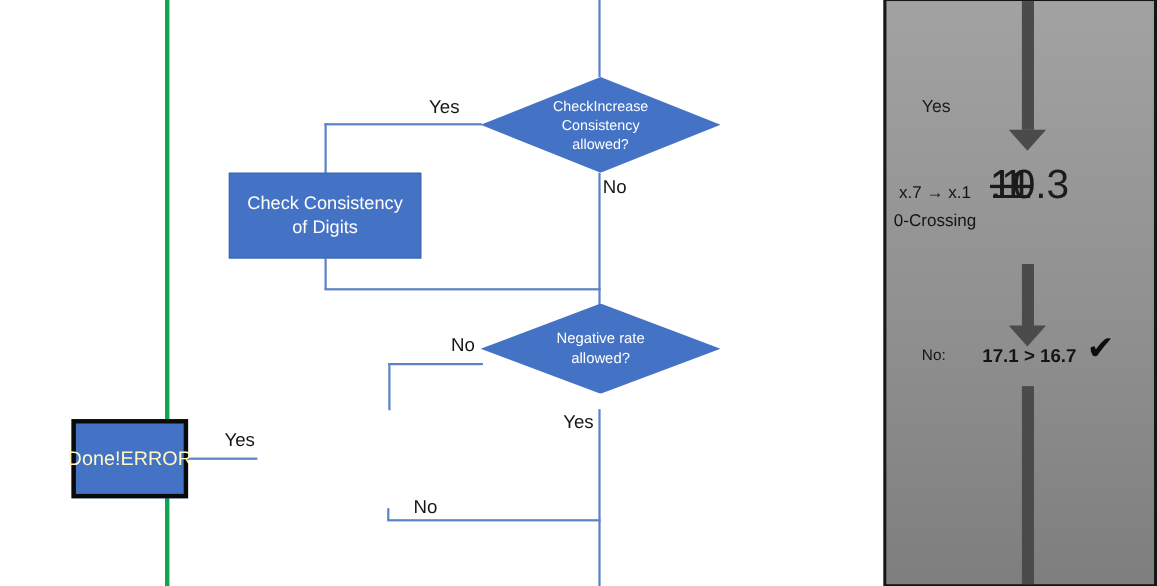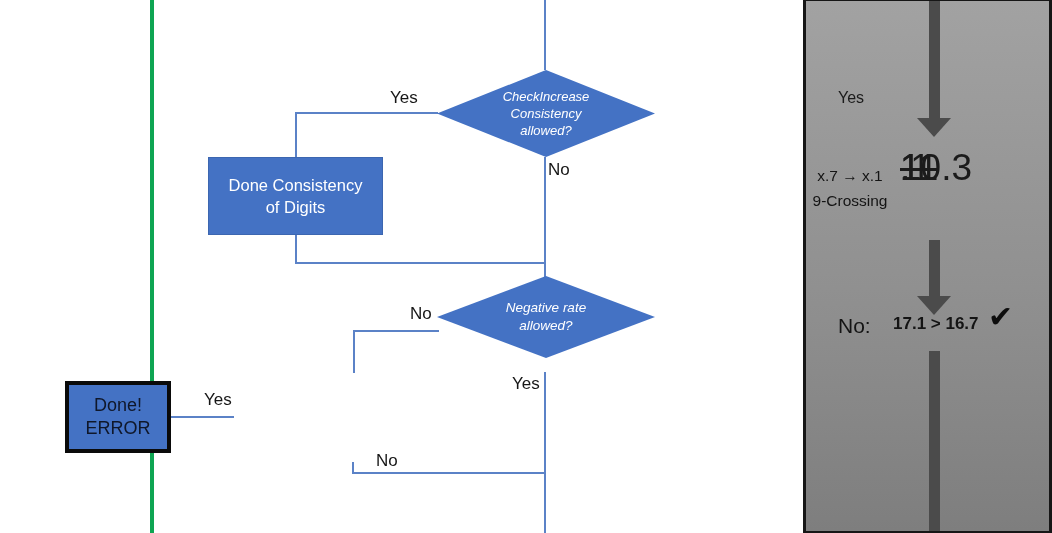--- a/index.html
+++ b/index.html
@@ -24,35 +24,35 @@
   .conn-yes3-h     {left:171px;top:416px;width:63px;}
   .conn-no3-v      {left:352px;top:462px;height:11px;}
   .conn-no3-h      {left:352px;top:472px;width:194px;}
   
   .diamond{
     position:absolute;background:#4472c4;color:#ffffff;
     clip-path:polygon(50% 0,100% 50%,50% 100%,0 50%);
     display:flex;flex-direction:column;align-items:center;justify-content:center;
     text-align:center;
   }
-  .diamond span{display:block;font-style:italic;}
+  .diamond span{display:block;}
   .d1{left:437px;top:70px;width:218px;height:87px;font-size:13px;font-weight:500;line-height:17px;}
   .d2{left:437px;top:276px;width:218px;height:82px;font-size:13.5px;font-weight:500;line-height:18px;}
   .d3{left:233px;top:372px;width:240px;height:90px;font-size:13.5px;font-weight:500;line-height:18px;}
   .process{
     position:absolute;left:208px;top:157px;width:175px;height:78px;
     background:#4472c4;border:1px solid #3c66b0;box-sizing:border-box;
     color:#ffffff;font-size:16.5px;line-height:22px;
     display:flex;flex-direction:column;align-items:center;justify-content:center;text-align:center;
   }
   .done-box{
     position:absolute;left:65px;top:381px;width:106px;height:72px;
     background:#4472c4;border:4px solid #0a0a0a;box-sizing:border-box;
-    color:#0f172a;font-size:18px;line-height:23px;
-    display:flex;flex-direction:column;align-items:center;justify-content:center;text-align:center;
+    color:#fef9c3;font-size:18px;line-height:23px;
+    display:flex;flex-direction:row;align-items:center;justify-content:center;text-align:center;
   }
   
   .lbl{position:absolute;color:#161616;font-size:17px;white-space:nowrap;}
   .lbl-yes1{left:390px;top:88px;}
   .lbl-no1 {left:548px;top:160px;}
   .lbl-no2 {left:410px;top:304px;}
   .lbl-yes2{left:512px;top:374px;}
   .lbl-yes3{left:204px;top:390px;}
   .lbl-no3 {left:376px;top:451px;}
   
@@ -70,21 +70,21 @@
     left:111px;width:0;height:0;
     border-left:17px solid transparent;border-right:17px solid transparent;
     border-top:19px solid #4b4b4b;
   }
   .head1{top:117px;} .head2{top:295px;}
   .p-yes{left:32px;top:88px;font-size:16px;color:#1b1b1b;}
   .rule{left:0;top:162px;width:88px;text-align:center;color:#141414;
         font-size:15.5px;line-height:25px;white-space:nowrap;}
   .nums{left:94px;top:149px;color:#1b1b1b;font-size:37px;line-height:36px;white-space:nowrap;}
   .strike{text-decoration:line-through;text-decoration-thickness:3px;}
-  .p-no{left:32px;top:313px;font-size:21px;color:#141414;}
+  .p-no{left:32px;top:313px;font-size:14px;color:#141414;}
   .p-cmp{left:87px;top:313px;font-size:17px;color:#141414;white-space:nowrap;font-weight:bold;}
   .p-check{left:182px;top:298px;font-size:30px;color:#0d0d0d;font-weight:bold;}
 </style>
 </head>
 <body>
 
 <div class="canvas">
 
   <div class="green-line"></div>
 
@@ -103,21 +103,21 @@
 
   <div class="diamond d1">
     <span>CheckIncrease</span>
     <span>Consistency</span>
     <span>allowed?</span>
   </div>
   <div class="lbl lbl-yes1">Yes</div>
   <div class="lbl lbl-no1">No</div>
 
   <div class="process">
-    <span>Done Consistency</span>
+    <span>Check Consistency</span>
     <span>of Digits</span>
   </div>
 
   <div class="diamond d2">
     <span>Negative rate</span>
     <span>allowed?</span>
   </div>
   <div class="lbl lbl-no2">No</div>
   <div class="lbl lbl-yes2">Yes</div>
 
@@ -130,21 +130,21 @@
   </div>
 
   <div class="panel">
     <div class="arrow-shaft shaft1"></div>
     <div class="arrow-head head1"></div>
 
     <div class="p-yes">Yes</div>
 
     <div class="rule">
       <div style="position:static">x.7 → x.1</div>
-      <div style="position:static">9-Crossing</div>
+      <div style="position:static">0-Crossing</div>
     </div>
 
     <div class="nums">
       <div style="position:static">
           <span class="strike">11</span>
           <span>.1</span>
         </div>
       <div style="position:static">10.3</div>
     </div>
 

